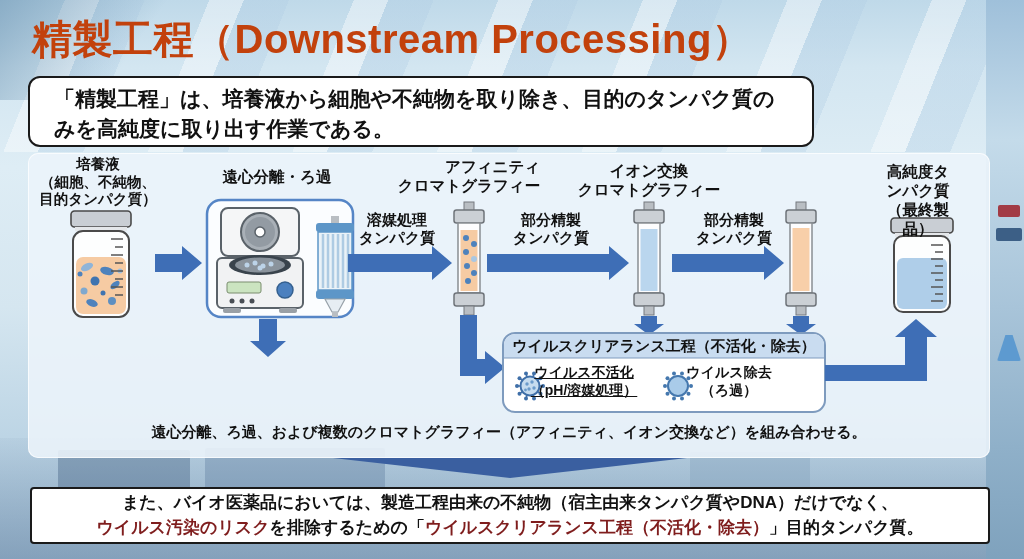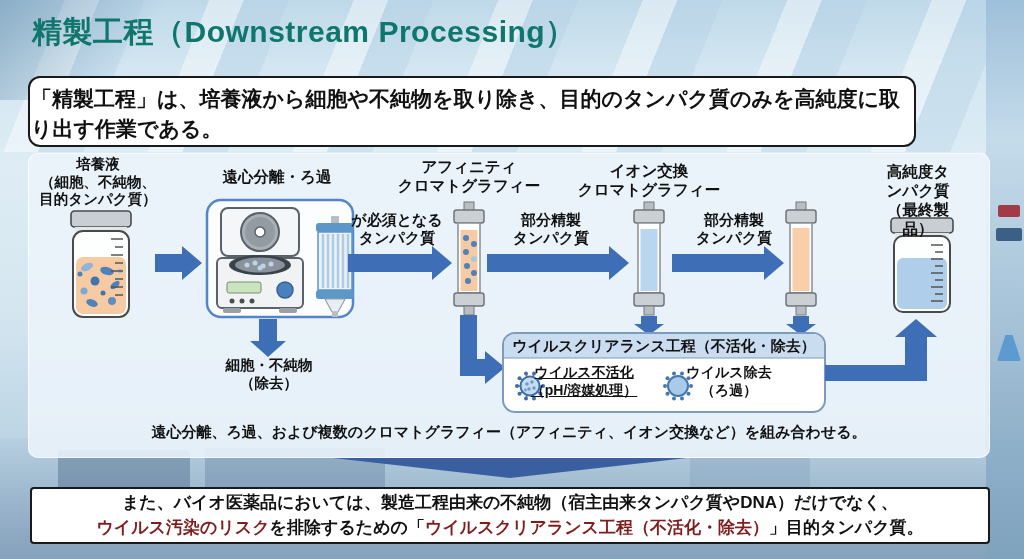--- a/index.html
+++ b/index.html
@@ -15,23 +15,23 @@
     opacity:.75;}
   .bg-corner{left:0;top:0;width:170px;height:100px;
     background:linear-gradient(125deg,rgba(110,150,180,.65),rgba(110,150,180,0) 70%);}
   .bg-right{right:0;top:0;width:38px;height:559px;
     background:linear-gradient(180deg,#9FC0DA,#C4DBEA 25%,#A8C4D9 55%,#8FB0C9 80%,#7FA2BD);}
   .bg-shelf-item{border-radius:2px;}
   .bg-floor{left:0;top:438px;width:1024px;height:121px;
     background:linear-gradient(180deg,rgba(150,175,200,.15),rgba(88,118,152,.45));}
   .bg-cabinet{border-radius:2px;}
   
-  .title{left:32px;top:12px;font-size:30px;font-weight:900;color:#0f766e;letter-spacing:.5px;}
+  .title{left:32px;top:12px;font-size:40px;font-weight:900;color:#c2410c;letter-spacing:.5px;}
   .note-box{background:#FFFFFF;border:2.5px solid #1A1A1A;border-radius:12px;box-sizing:border-box;color:#111;}
-  .intro-box{left:28px;top:76px;width:888px;height:71px;padding:6px 1px;
+  .intro-box{left:28px;top:76px;width:786px;height:71px;padding:6px 24px;
     font-size:21px;font-weight:800;line-height:1.42;}
   .bottom-box{left:30px;top:487px;width:960px;height:57px;border-radius:4px;
     display:flex;flex-direction:column;justify-content:center;align-items:center;
     font-size:17px;font-weight:800;line-height:1.42;text-align:center;}
   .red{color:#7f1d1d;}
   .chevron{left:333px;top:458px;width:354px;height:20px;background:#3A5FA0;
     clip-path:polygon(0 0,100% 0,50% 100%);}
   
   .panel{left:28px;top:153px;width:962px;height:305px;border-radius:10px;
     background:rgba(236,244,251,.88);box-shadow:0 0 0 1px rgba(255,255,255,.7) inset;}
@@ -255,34 +255,32 @@
           <line x1="48" y1="76" x2="56" y2="76"></line>
         <line x1="44" y1="83" x2="56" y2="83"></line>
       </g>
     </g>
   </svg>
 
   <div class="lbl f14" style="left:70px;top:3px;">培養液
 （細胞、不純物、
 目的タンパク質）</div>
   <div class="lbl f15" style="left:249px;top:15px;">遠心分離・ろ過</div>
-  <div class="lbl f15" style="left:441px;top:5px;">アフィニティ
+  <div class="lbl f15" style="left:441px;top:5px;text-align:right;">アフィニティ
 クロマトグラフィー</div>
   <div class="lbl f15" style="left:621px;top:9px;">イオン交換
 クロマトグラフィー</div>
   <div class="lbl f15" style="left:890px;top:10px;">高純度タンパク質
 （最終製品）</div>
-  <div class="lbl fa" style="left:369px;top:58px;">が必須となる
+  <div class="lbl fa" style="left:369px;top:58px;">溶媒処理
 タンパク質</div>
   <div class="lbl fa" style="left:523px;top:58px;">部分精製
 タンパク質</div>
   <div class="lbl fa" style="left:706px;top:58px;">部分精製
 タンパク質</div>
-  <div class="lbl f14" style="left:241px;top:204px;">細胞・不純物
-（除去）</div>
   <div class="lbl vh">ウイルスクリアランス工程（不活化・除去）</div>
   <div class="lbl vi" style="left:556px;top:211px;width:120px;text-decoration:underline;">ウイルス不活化
 （pH/溶媒処理）</div>
   <div class="lbl vi" style="left:701px;top:211px;width:100px;">ウイルス除去
 （ろ過）</div>
   <div class="lbl summary">遠心分離、ろ過、および複数のクロマトグラフィー（アフィニティ、イオン交換など）を組み合わせる。</div>
 </div>
 
 <div class="abs chevron"></div>
 

